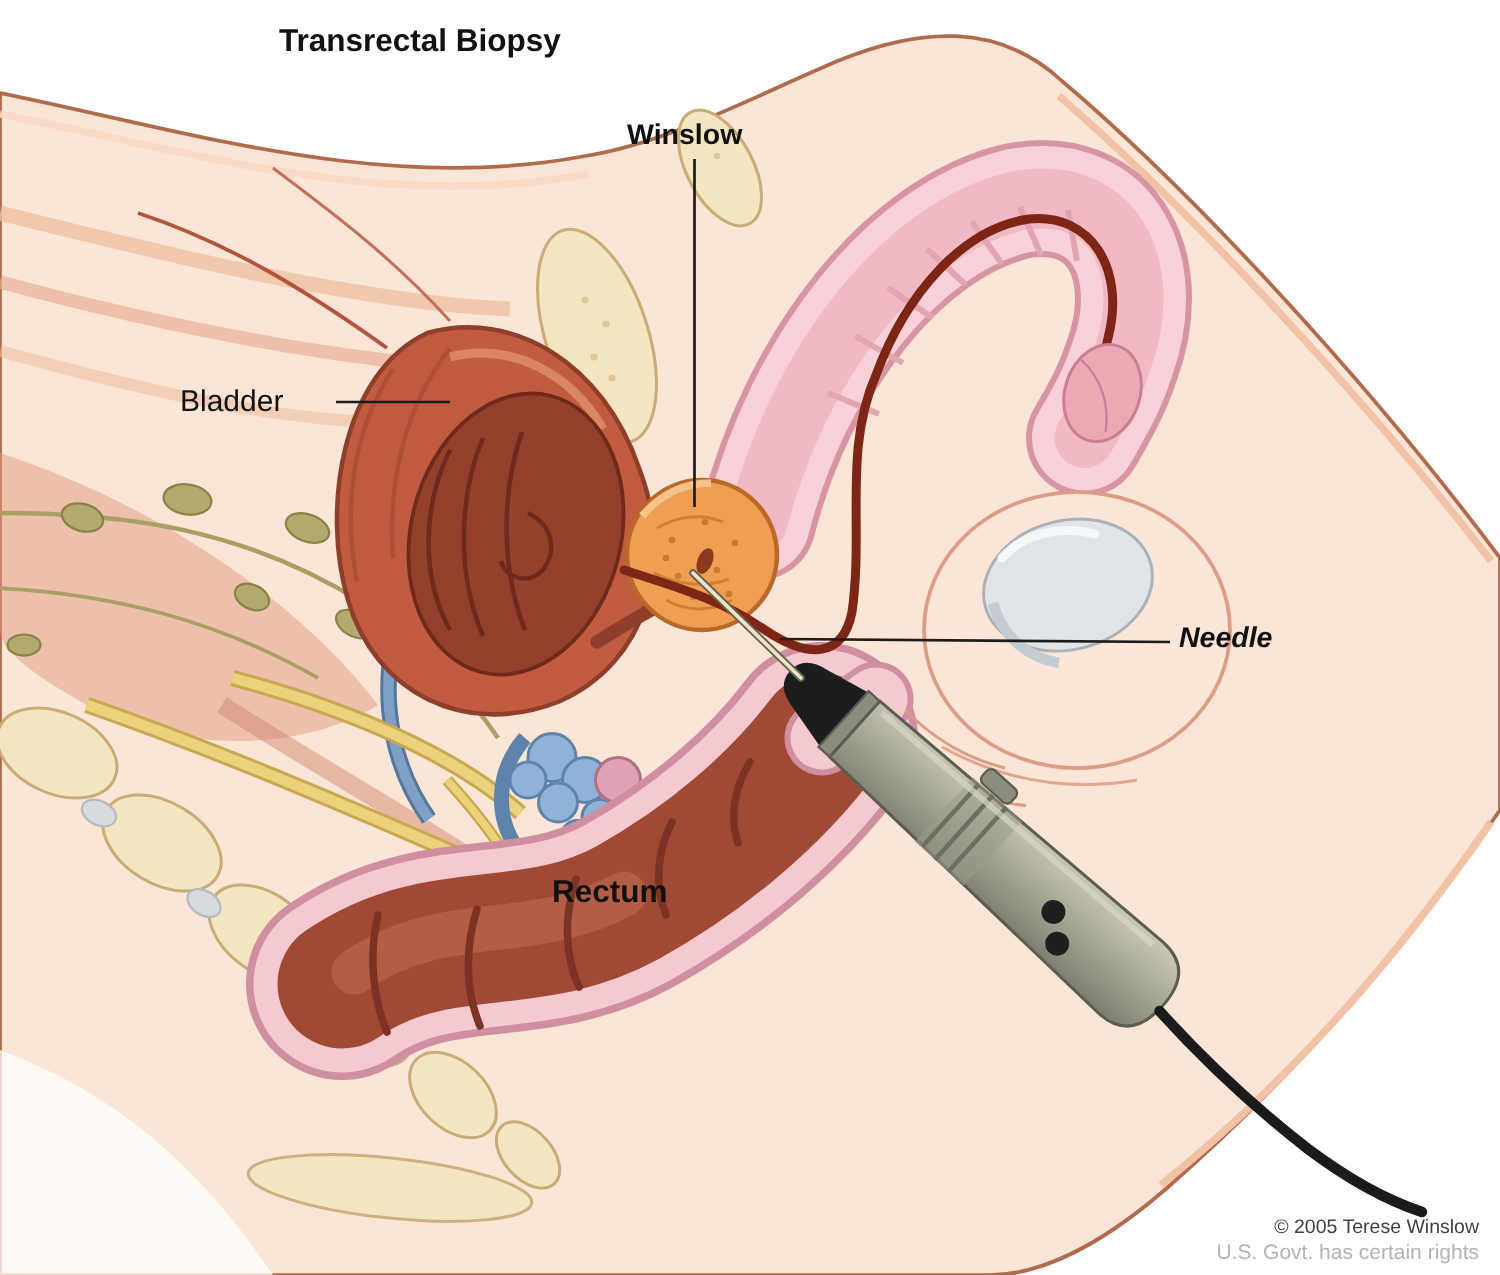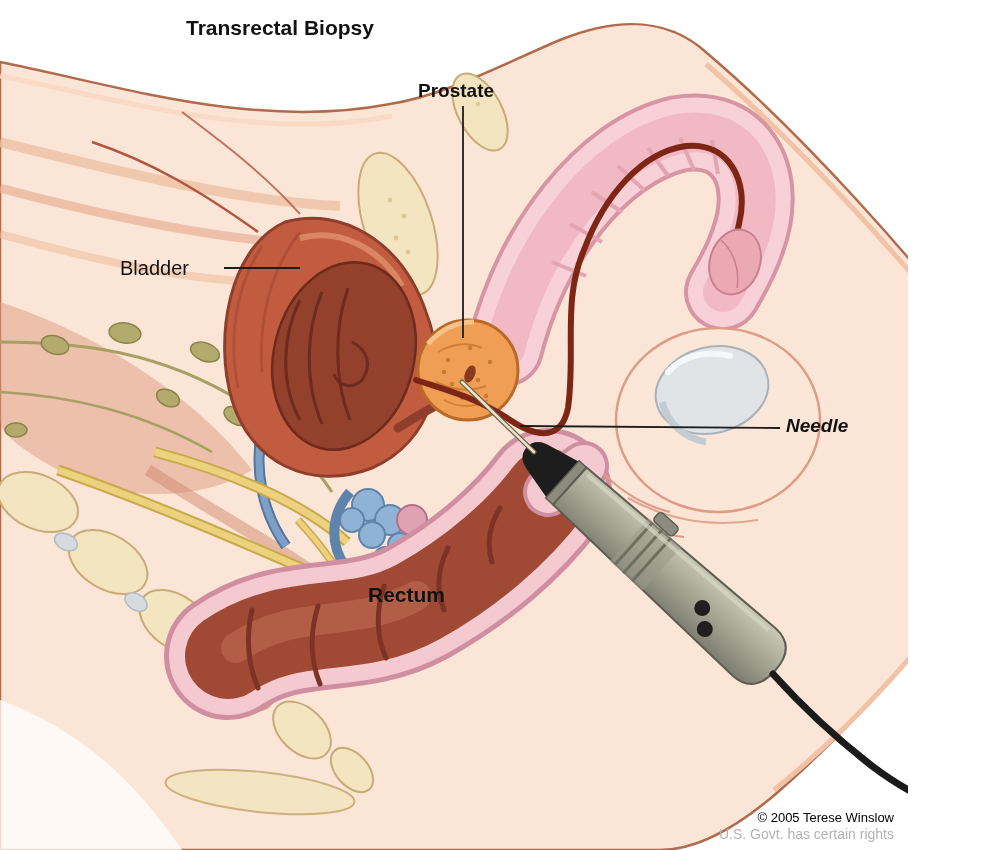--- a/index.html
+++ b/index.html
@@ -1,29 +1,29 @@
 <!DOCTYPE html>
 <html><head>
 <meta charset="utf-8">
 <style>
   html,body{margin:0;padding:0;background:#ffffff;}
   .stage{
-    position:relative;width:908px;height:850px;background:#ffffff;
+    position:relative;width:1000px;height:850px;background:#ffffff;
     overflow:hidden;font-family:"Liberation Sans", sans-serif;
   }
   .stage svg{position:absolute;left:0;top:0;}
   .lbl{position:absolute;color:#111;white-space:nowrap;}
   .lbl-title{left:186px;top:16px;font-size:21px;font-weight:700;}
   .lbl-prostate{left:418px;top:80px;font-size:19px;font-weight:700;}
   .lbl-bladder{left:120px;top:257px;font-size:20px;font-weight:400;}
   .lbl-needle{left:786px;top:415px;font-size:19px;font-weight:700;font-style:italic;}
   .lbl-rectum{left:368px;top:583px;font-size:21px;font-weight:700;}
   .lbl-ultrasound{left:828px;top:620px;font-size:19px;font-weight:700;line-height:26px;}
   .credit{position:absolute;right:14px;bottom:8px;text-align:right;}
-  .credit .c1{font-size:13px;color:#000000;}
+  .credit .c1{font-size:13px;color:#404040;}
   .credit .c2{font-size:14px;color:#b3b3b3;margin-top:1px;}
 </style>
 </head>
 <body>
 
 <div class="stage">
 
 <svg width="1000" height="850" viewBox="0 0 1000 850">
   <defs>
     <linearGradient id="probeGrad" x1="0" y1="0" x2="0" y2="1">
@@ -224,21 +224,21 @@
   </g>
 
   <g stroke="#1c1c1c" stroke-width="1.8">
     <path d="M463,106 L463,338"></path>
     <path d="M224,268 L300,268"></path>
     <path d="M780,428 L520,426"></path>
   </g>
 </svg>
 
   <div class="lbl lbl-title">Transrectal Biopsy</div>
-  <div class="lbl lbl-prostate">Prostate</div>
+  <div class="lbl lbl-prostate">Winslow</div>
   <div class="lbl lbl-bladder">Bladder</div>
   <div class="lbl lbl-needle">Needle</div>
   <div class="lbl lbl-rectum">Rectum</div>
   <div class="credit">
     <div class="c1">© 2005 Terese Winslow</div>
     <div class="c2">U.S. Govt. has certain rights</div>
   </div>
 </div>
 
 </body></html>

